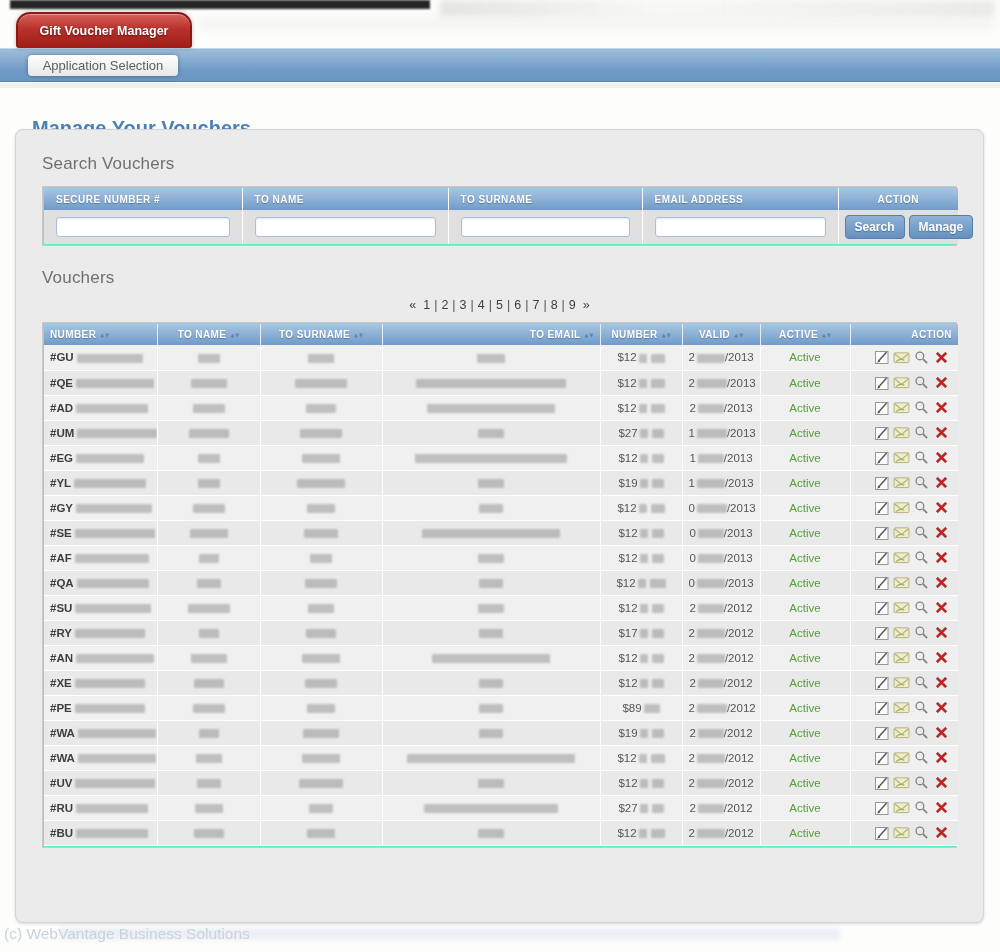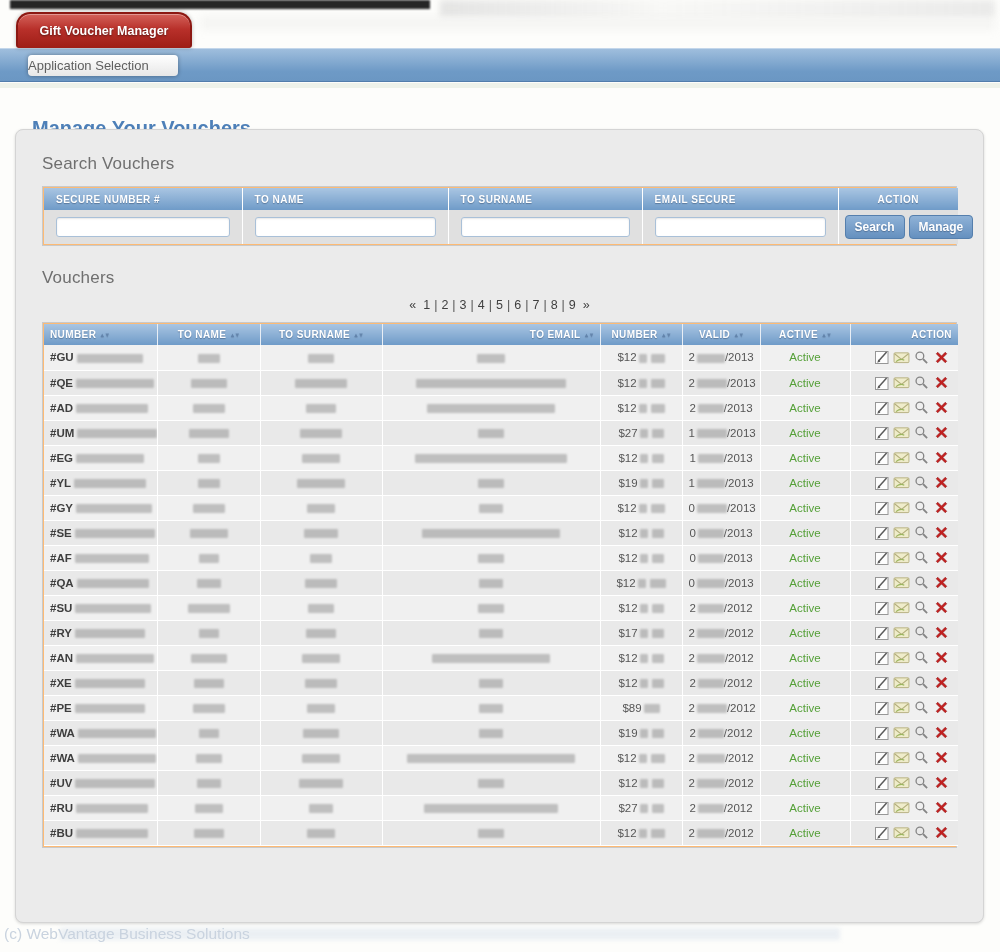--- a/index.html
+++ b/index.html
@@ -23,41 +23,41 @@
     border:2px solid #8c1812; border-bottom:none; border-radius:14px 14px 3px 3px;
     box-shadow:inset 0 1px 0 rgba(255,255,255,.35), 0 0 4px rgba(0,0,0,.25);
     display:flex; align-items:center; justify-content:center; cursor:pointer; }
   .logo span { color:#fff; font-weight:bold; font-size:12.5px; text-shadow:0 1px 2px rgba(0,0,0,.5); }
 
   
   .navbar { position:absolute; left:0; top:48px; width:1000px; height:34px; z-index:2;
     background:linear-gradient(#9fbedd, #6e9ac6 70%, #6b97c3);
     border-top:1px solid #c3d6ea; border-bottom:1px solid #527dab;
     display:flex; align-items:center; }
-  .app-select { margin-left:28px; width:150px; text-align:left; padding:3px 0;
+  .app-select { margin-left:28px; width:150px; text-align:center; padding:3px 0;
     background:linear-gradient(#ffffff, #e7e7e7); border-radius:4px;
     box-shadow:0 0 4px rgba(0,0,0,.35); color:#5f5f5f; font-size:13px; cursor:pointer; }
   #nav-items { display:flex; height:100%; margin-left:16px; }
   .nav-item { display:flex; align-items:center; padding:0 25px; height:100%;
     border-left:1px solid rgba(255,255,255,.85); color:#fff; font-weight:bold;
     font-size:12.5px; text-shadow:0 1px 1px rgba(40,60,90,.45); cursor:pointer; }
   .nav-item-empty { padding:0; }
   .nav-underband { position:absolute; left:0; top:83px; width:1000px; height:5px; background:#eef2ea; }
 
   .page-title { position:absolute; left:16px; top:101px; margin:16px;
     font-size:20px; font-weight:600; color:#4e80b8; }
 
   
   .panel { position:absolute; left:15px; top:129px; width:969px; height:794px;
     background:#ebebeb; border:1px solid #d4d4d4; border-radius:8px;
     box-shadow:0 1px 3px rgba(0,0,0,.15); padding:24px 26px 0; overflow:hidden; }
   .section-title { margin:0 0 12px 0; font-size:17px; font-weight:400; color:#6f6f6f; letter-spacing:.2px; }
   .section-title.vouchers { margin-top:22px; margin-bottom:6px; }
 
-  .grid-box { border:1px solid #c9c9c9; background:#fdba74; padding:1px; }
+  .grid-box { border:1px solid #c9c9c9; background:#5eead4; padding:1px; }
 
   
   .search-table { width:100%; border-collapse:collapse; table-layout:fixed; }
   .search-table th { background:linear-gradient(#a9c5e2, #6f9bc8); height:22px;
     color:#fff; font-size:10px; letter-spacing:.5px; text-align:left; padding:0 0 0 12px;
     border-right:1px solid #fff; text-shadow:0 1px 1px rgba(30,50,80,.4); font-weight:bold; }
   .search-table th:last-child { text-align:center; padding:0; border-right:none; }
   .search-table td { background:#e0e0e0; height:34px; border-right:1px solid #fff; padding:0 12px; }
   .search-table td:last-child { border-right:none; text-align:center; white-space:nowrap; padding:0 4px; }
   .search-table input { width:100%; height:20px; border:1px solid #a9c0d8; border-radius:3px;
@@ -132,21 +132,21 @@
           <col style="width:206px">
           <col style="width:194px">
           <col style="width:196px">
           <col style="width:120px">
       </colgroup>
       <thead>
           <tr id="search-headers">
             <th>SECURE NUMBER #</th>
             <th>TO NAME</th>
             <th>TO SURNAME</th>
-            <th>EMAIL SECURE</th>
+            <th>EMAIL ADDRESS</th>
             <th>ACTION</th>
           </tr>
         </thead>
       <tbody>
           <tr id="search-inputs">
             <td><input placeholder="" style=""></td>
             <td><input placeholder="" style=""></td>
             <td><input placeholder="" style=""></td>
             <td><input placeholder="" style=""></td>
             <td><span class="btn">Search</span><span class="btn">Manage</span></td>

